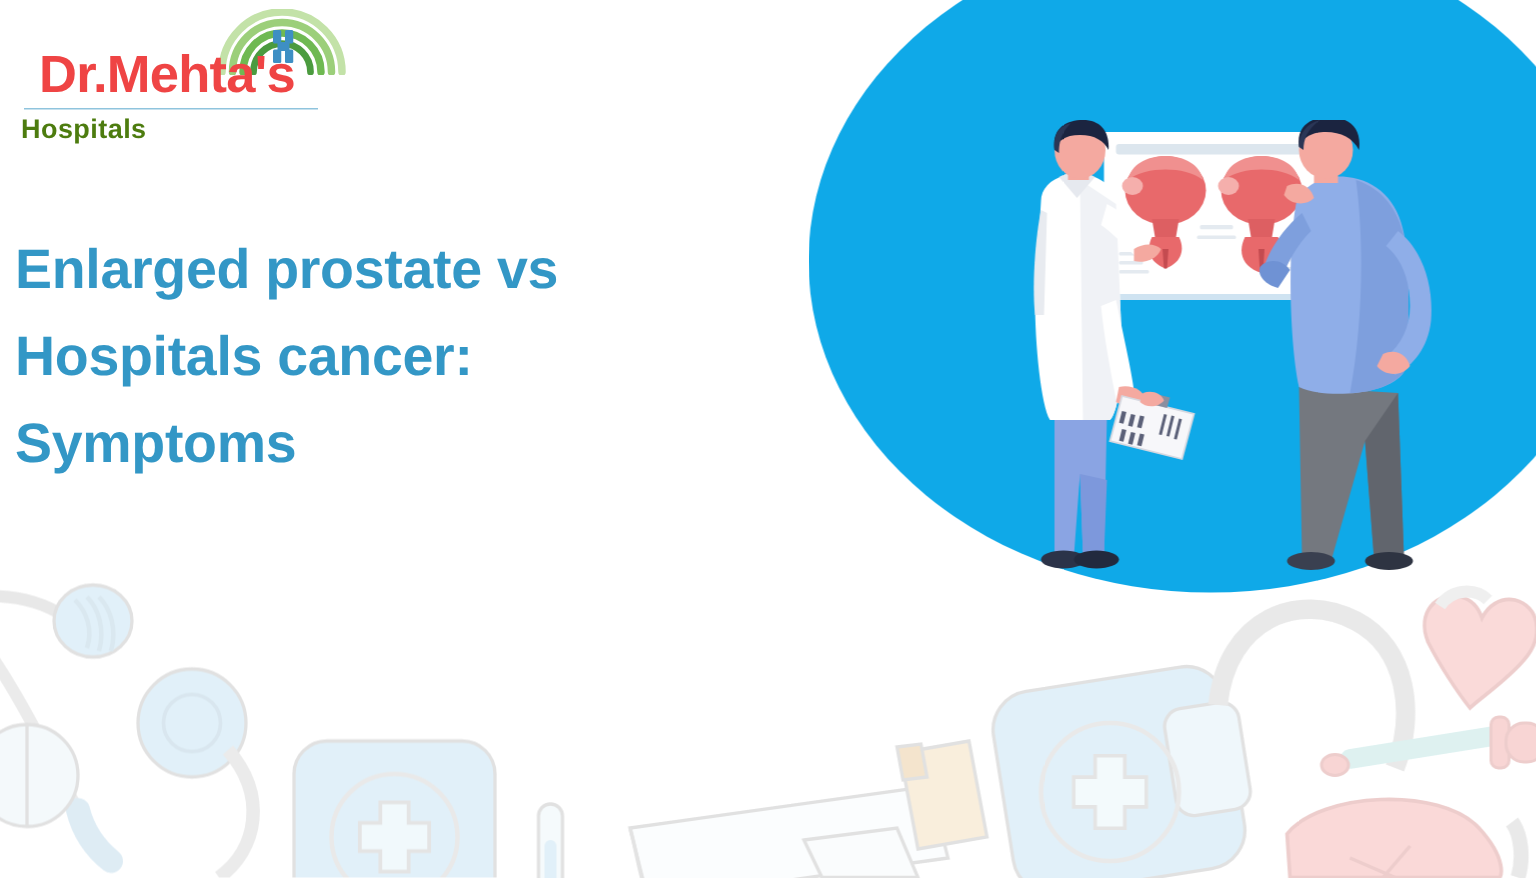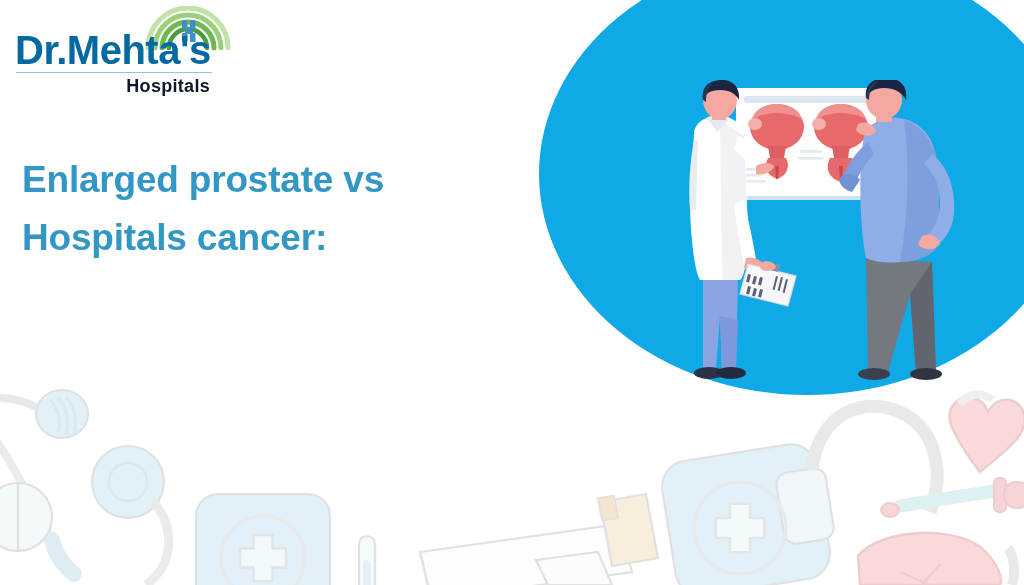--- a/index.html
+++ b/index.html
@@ -54,55 +54,55 @@
   }
   #logo-arcs {
     position: absolute;
     left: 130px;
     top: 0px;
     width: 88px;
     height: 44px;
   }
   #logo-wordmark {
     position: absolute;
-    left: 1px;
+    left: 12px;
     top: 24px;
     width: 200px;
     height: 40px;
-    font-size: 40px;
+    font-size: 35px;
     font-weight: bold;
-    color: #0369a1;
+    color: #ef4444;
     letter-spacing: -0.5px;
     line-height: 40px;
     white-space: nowrap;
   }
   #logo-rule {
     position: absolute;
     left: 2px;
     top: 66px;
     width: 196px;
     height: 1px;
     background: #8FC4DD;
   }
   #logo-sub {
     position: absolute;
     left: 0px;
     top: 70px;
     width: 196px;
-    text-align: right;
+    text-align: left;
     font-size: 18px;
     font-weight: bold;
-    color: #0f172a;
+    color: #4d7c0f;
     letter-spacing: 0.3px;
   }
 
   
   #headline {
     position: absolute;
-    left: 22px;
+    left: 10px;
     top: 126px;
     width: 470px;
     font-size: 37px;
     font-weight: bold;
     color: #3397C6;
     line-height: 58px;
     letter-spacing: -0.2px;
   }
   #headline .hl-line { display: block; white-space: nowrap; }
 
@@ -348,15 +348,16 @@
       </g>
     </svg>
     <div id="logo-wordmark">Dr.Mehta's</div>
     <div id="logo-rule"></div>
     <div id="logo-sub">Hospitals</div>
   </div>
 
   <h1 id="headline">
     <span class="hl-line">Enlarged prostate vs</span>
     <span class="hl-line">Hospitals cancer:</span>
+    <span class="hl-line">Symptoms</span>
   </h1>
 
 </div>
 
 </body></html>

